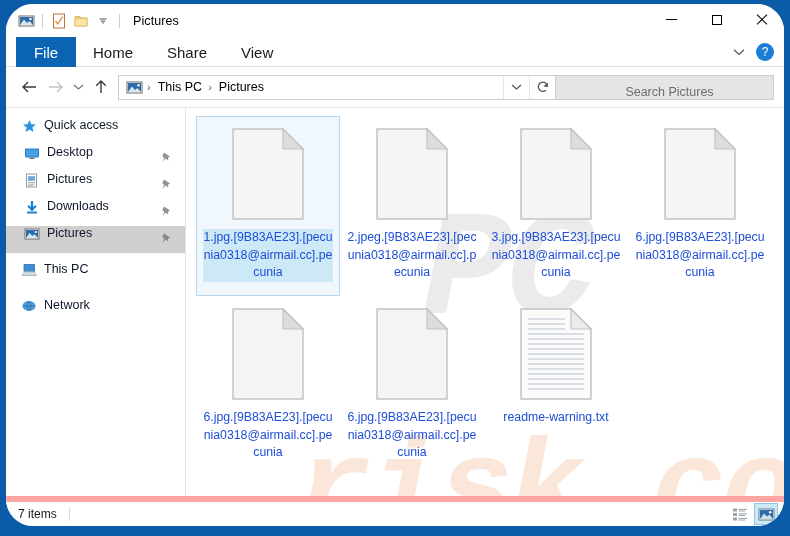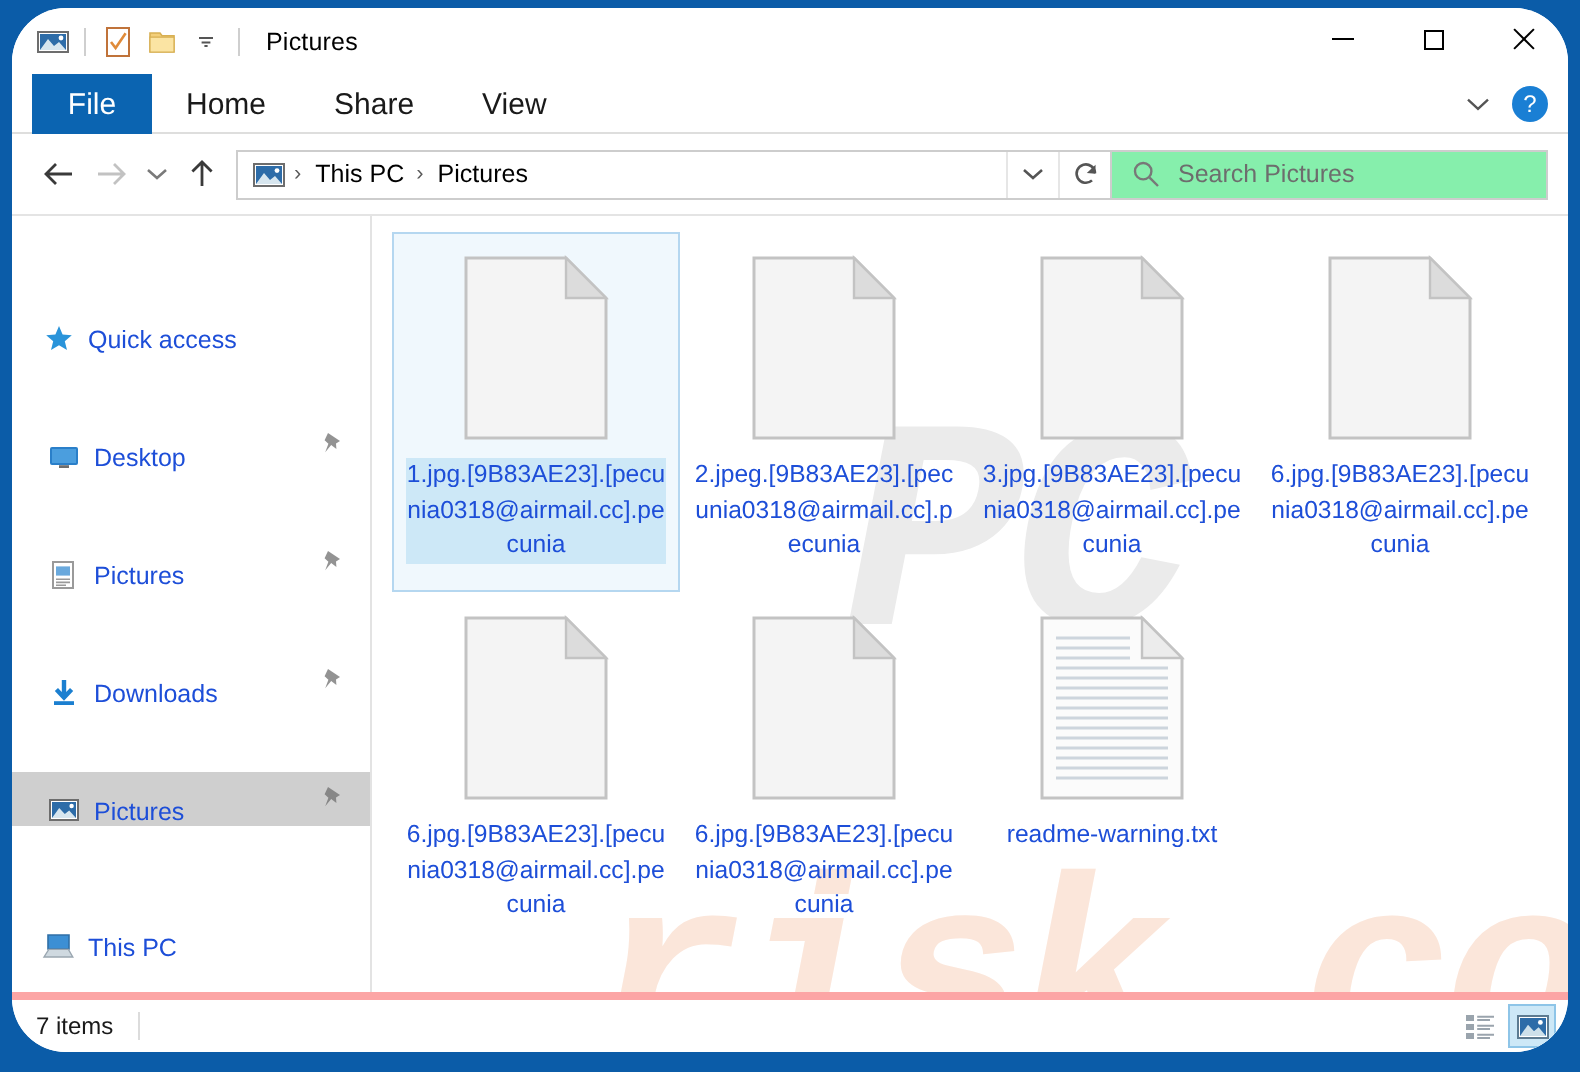--- a/index.html
+++ b/index.html
@@ -130,24 +130,25 @@
     border-left: 1px solid #e6e6e6;
     margin-left: auto;
   }
   .refresh {
     width: 26px; height: 23px; display: flex; align-items: center; justify-content: center;
     border-left: 1px solid #e6e6e6;
   }
   .searchfield {
     width: 218px; height: 25px;
     border: 1px solid #cdcdcd; border-left: none;
-    background: #86efac;
+    background: #e5e5e5;
     display: flex; align-items: center;
     padding-left: 10px;
     gap: 9px;
+    flex-direction: column;
   }
   .search-ph { font-size: 12.5px; color: #6d6d6d; }
 
   
   .body {
     flex: 1 1 auto;
     display: flex;
     min-height: 0;
     position: relative;
     border-top: 1px solid #e4e4e4;
@@ -156,25 +157,24 @@
     width: 180px;
     background: #ffffff;
     border-right: 1px solid #e3e3e3;
     padding-top: 10px;
     flex: 0 0 auto;
     position: relative;
     z-index: 2;
   }
   .nav-item {
     height: 27px;
-    display: flex; align-items: flex-end;
+    display: flex; align-items: flex-start;
     padding-left: 14px;
-    font-size: 12.5px; color: #1d4ed8;
-    position: relative;
-    margin-top: 32px;
+    font-size: 12.5px; color: #0f172a;
+    position: relative;
   }
   .nav-item.child { padding-left: 17px; }
   .nav-item.selected { background: #cfcfcf; }
   .nav-ico { width: 18px; height: 16px; margin-right: 6px; display: flex; align-items: center; justify-content: center; flex: 0 0 auto;}
   .nav-label { white-space: nowrap; }
   .pin {
     position: absolute; right: 13px; top: 50%; transform: translateY(-50%);
     opacity: .75;
   }
   .nav-gap { height: 9px; }
@@ -244,21 +244,21 @@
     font-size: 125px;
     left: 110px; top: 322px;
     letter-spacing: -4px;
     z-index: 1;
   }
 
   
   .statusbar {
     height: 30px;
     background: #ffffff;
-    border-top: 4px solid #fca5a5;
+    border-top: 6px solid #fca5a5;
     display: flex;
     align-items: center;
     padding: 0 6px 0 12px;
     flex: 0 0 auto;
   }
   .status-text { font-size: 12px; color: #1a1a1a; }
   .status-sep { width: 1px; height: 14px; background: #dcdcdc; margin-left: 12px; }
   .viewbtns { margin-left: auto; display: flex; align-items: center; gap: 2px; }
   .viewbtn {
     width: 24px; height: 22px;

